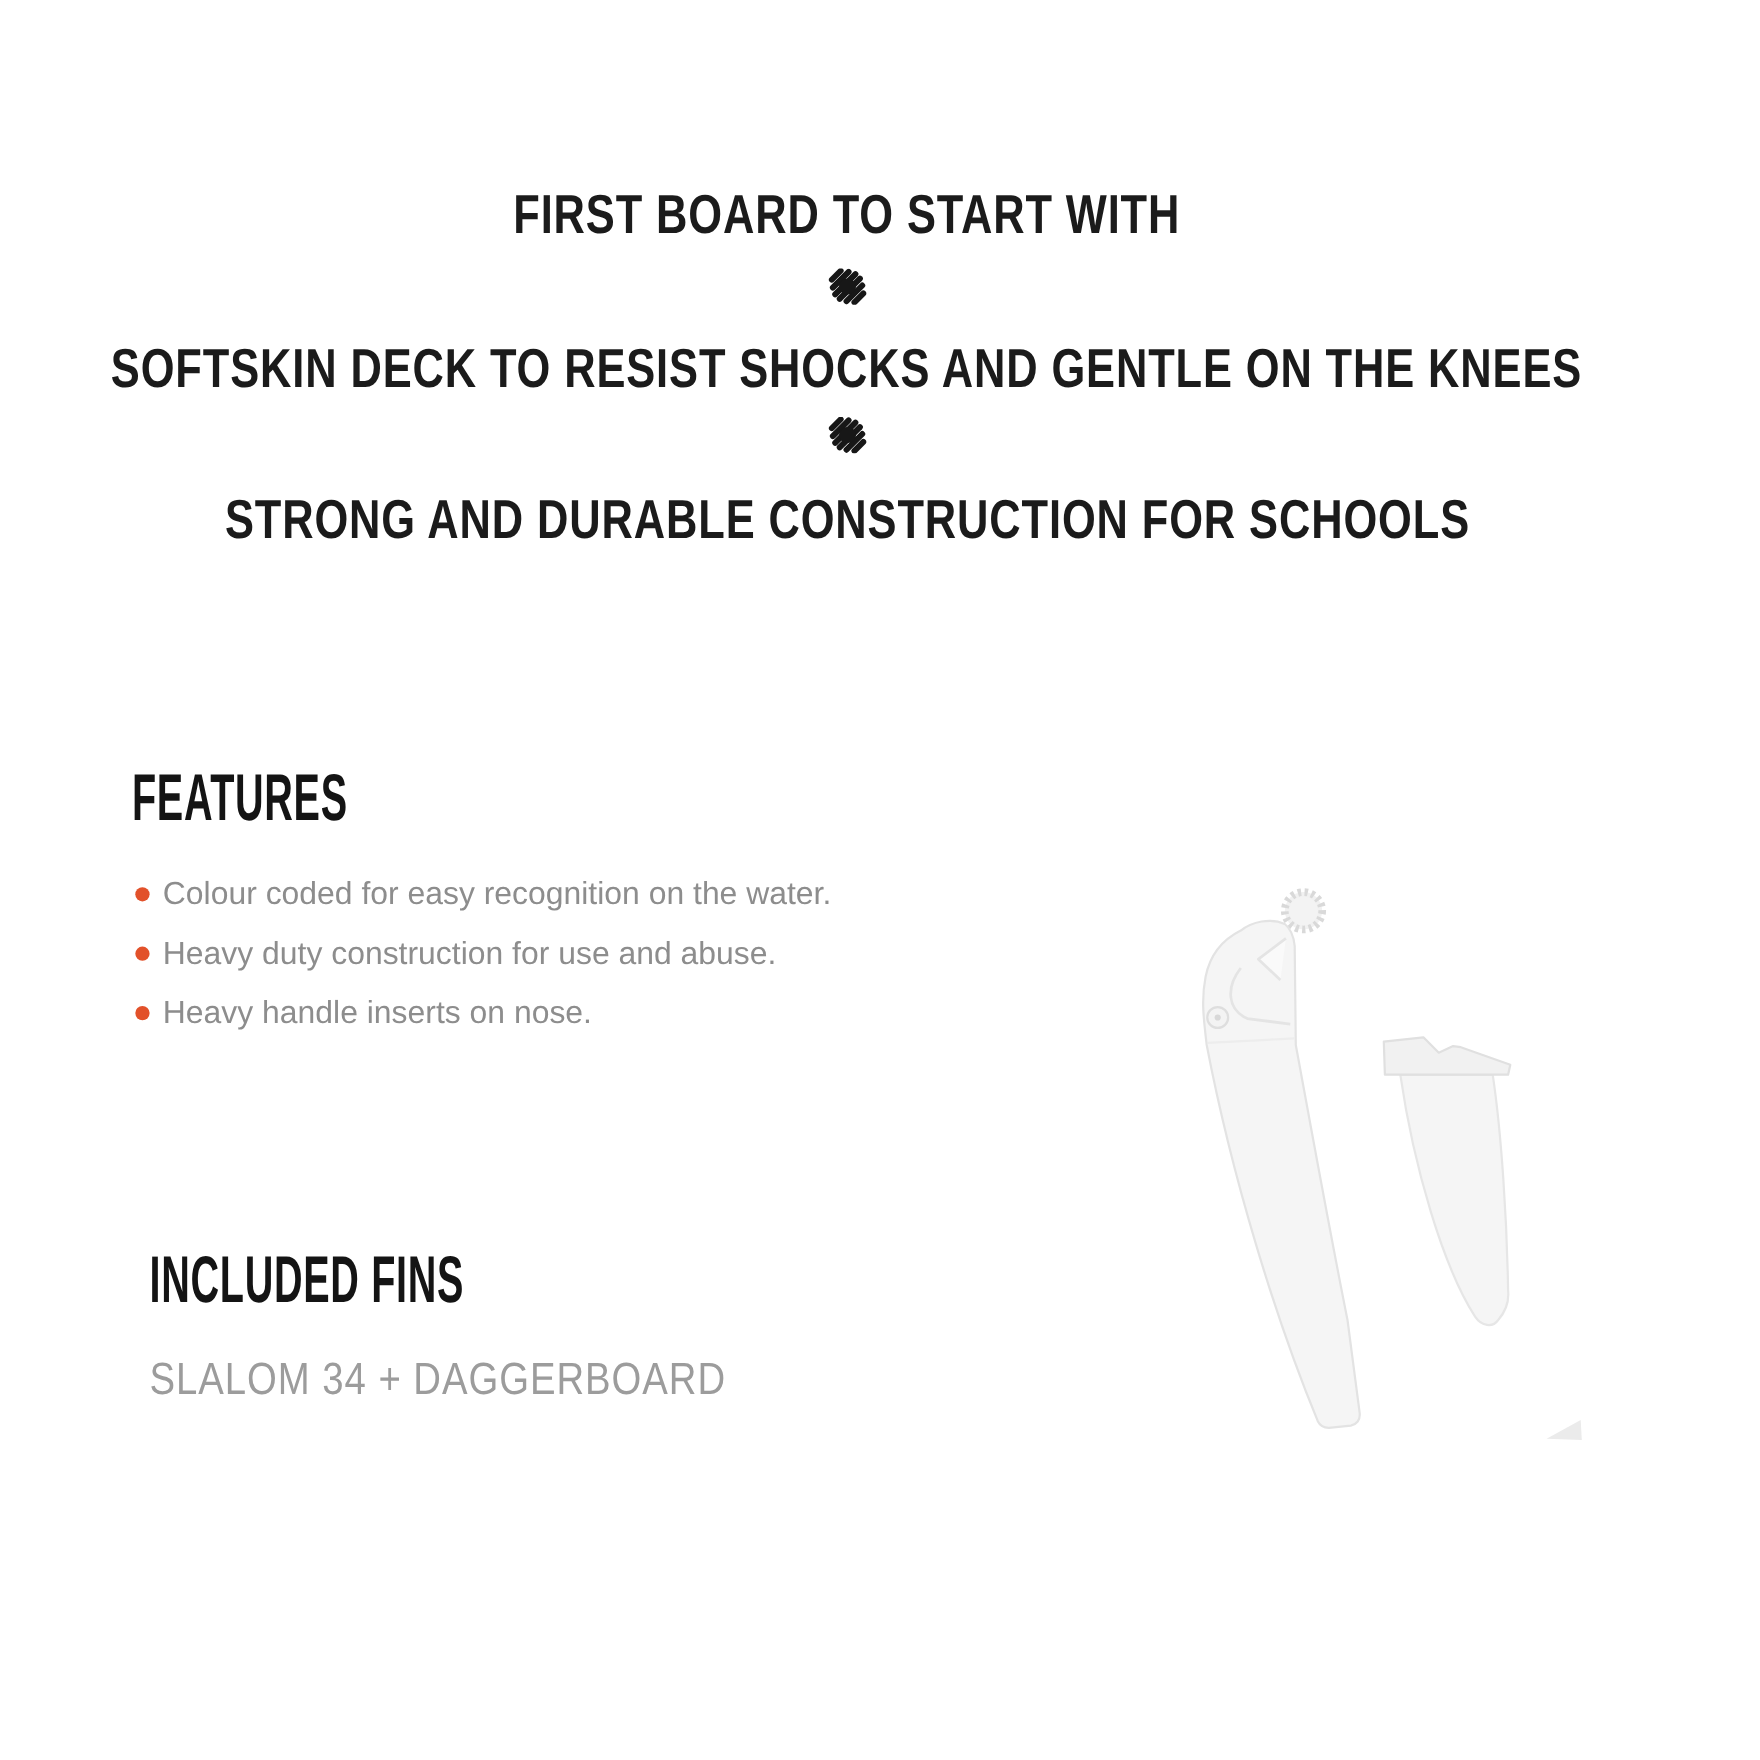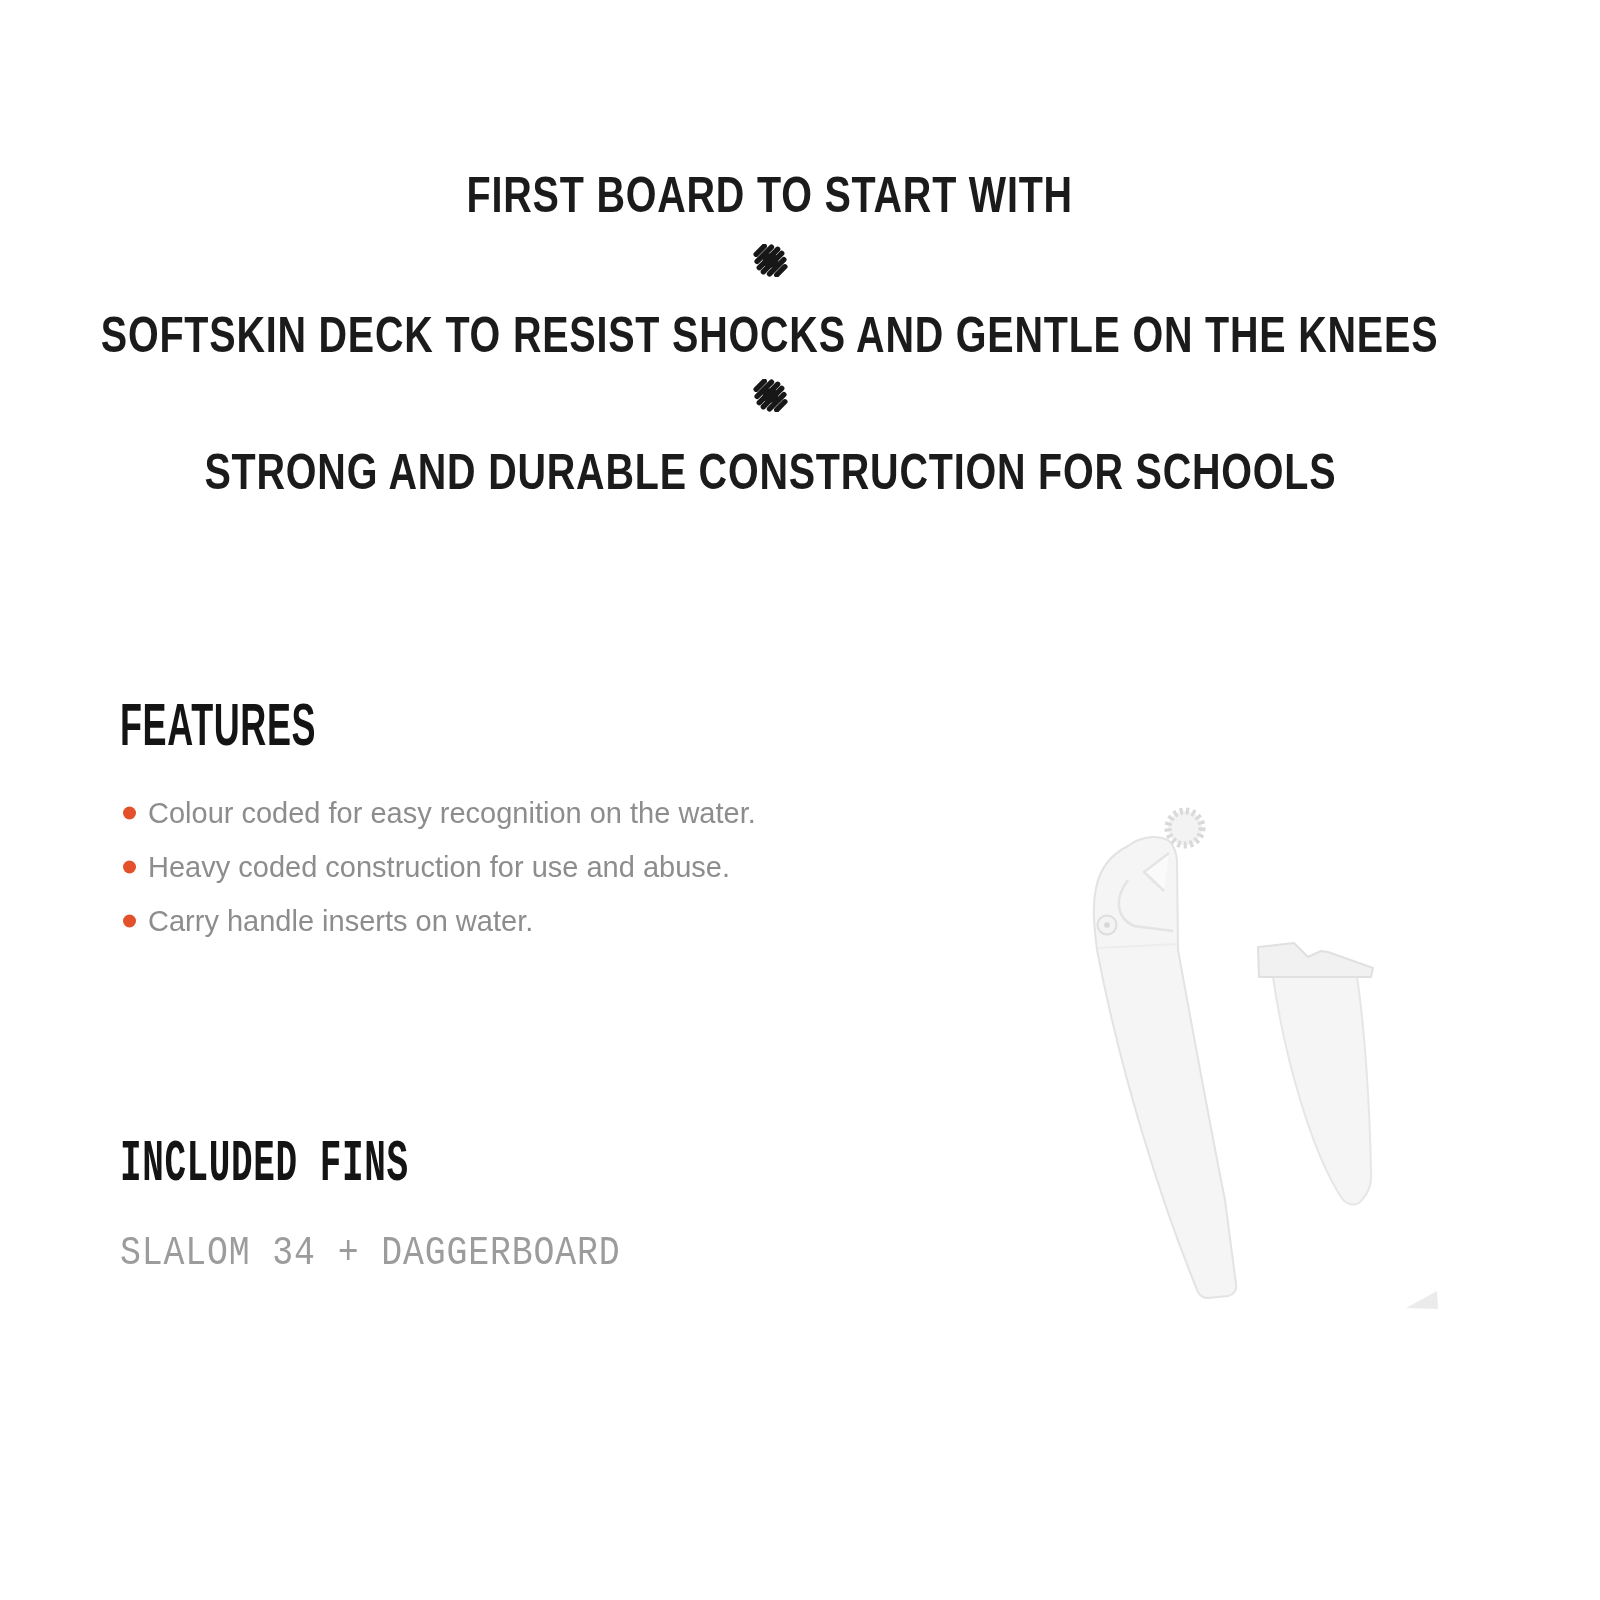--- a/index.html
+++ b/index.html
@@ -44,21 +44,21 @@
     display:flex;align-items:center;
     font-size:29px;line-height:54px;color:var(--body-text,#8d8d8d);
     white-space:nowrap;
   }
   .bullet{
     position:absolute;left:3px;top:50%;
     width:13px;height:13px;border-radius:50%;
     transform:translateY(-50%);
     background:var(--bullet,#e2512a);
   }
-  .included{position:absolute;left:120px;top:1134px;font-family:Liberation Mono, monospace;}
+  .included{position:absolute;left:136px;top:1134px;}
   .fin-value{
     margin:39px 0 0 0;
     font-size:41px;line-height:41px;letter-spacing:1px;
     color:var(--subtitle-text,#9c9c9c);
     transform:scaleX(0.85);transform-origin:0 50%;
     white-space:nowrap;
   }
 
   
   .fins-figure{position:absolute;left:1040px;top:760px;width:420px;height:560px;margin:0;}
@@ -106,25 +106,25 @@
 
   <section class="features">
     <h2 class="section-title">FEATURES</h2>
     <ul class="feature-list">
       <li class="feature-item">
         <span class="bullet"></span>
         <span>Colour coded for easy recognition on the water.</span>
       </li>
       <li class="feature-item">
         <span class="bullet"></span>
-        <span>Heavy coded construction for use and abuse.</span>
+        <span>Heavy duty construction for use and abuse.</span>
       </li>
       <li class="feature-item">
         <span class="bullet"></span>
-        <span>Carry handle inserts on water.</span>
+        <span>Heavy handle inserts on nose.</span>
       </li>
     </ul>
   </section>
 
   <section class="included">
     <h2 class="section-title">INCLUDED FINS</h2>
     <p class="fin-value">SLALOM 34 + DAGGERBOARD</p>
   </section>
 
   <figure class="fins-figure">

